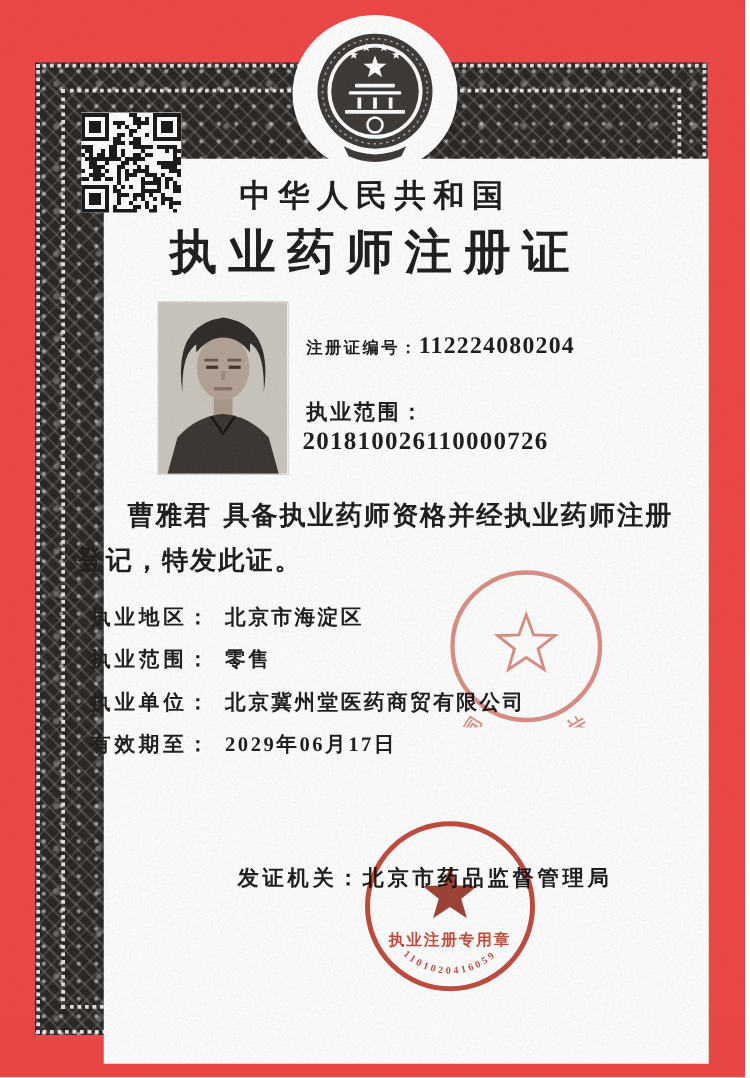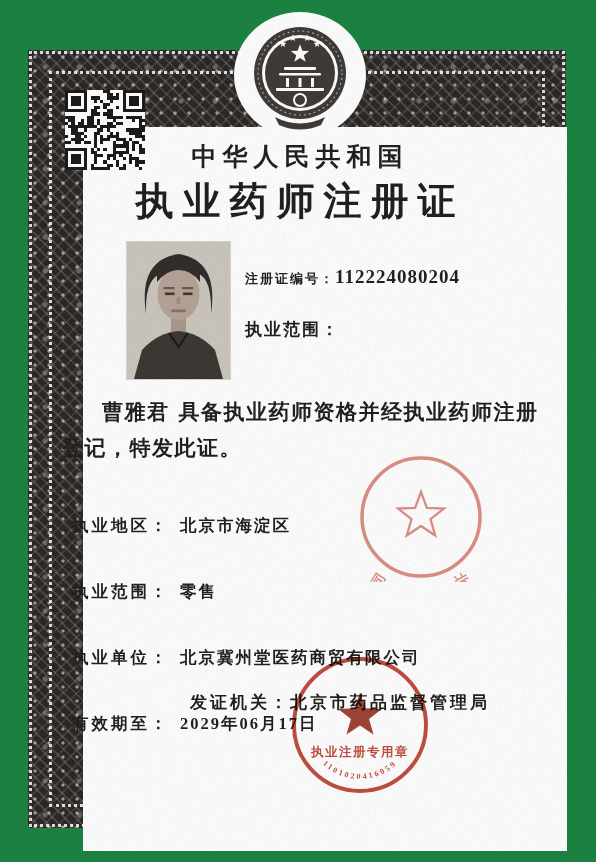--- a/index.html
+++ b/index.html
@@ -1,17 +1,17 @@
 <!DOCTYPE html>
 <html><head>
 <meta charset="utf-8">
 <style>
   html,body{margin:0;padding:0;background:#fff;}
   .page{
-    position:relative;width:596px;height:862px;background:#15803d;overflow:hidden;
+    position:relative;width:596px;height:862px;background:#ef4444;overflow:hidden;
     font-family:"Liberation Serif","DejaVu Serif",serif;color:#1c1a18;
   }
   
   .frame{
     position:absolute;left:28px;top:50px;width:538px;height:778px;box-sizing:border-box;
     background-color:#26221f;
     background-image:
       radial-gradient(circle, rgba(255,255,255,.55) 1px, transparent 2.2px),
       radial-gradient(circle, rgba(255,255,255,.30) 1.5px, transparent 3.5px),
       repeating-linear-gradient(45deg, rgba(255,255,255,.14) 0 2px, transparent 2px 8px),
@@ -38,21 +38,21 @@
   .regno-line .lbl{font-size:13px;letter-spacing:2px;}
   .regno-line .val{font-size:19px;letter-spacing:1px;}
   .qualno-label{position:absolute;left:245px;top:318px;font-size:17px;font-weight:bold;letter-spacing:2px;}
   .qualno-value{position:absolute;left:242px;top:342px;font-size:20px;font-weight:bold;letter-spacing:1px;}
   
   .statement{position:absolute;left:62px;top:394px;width:482px;margin:0;
     font-size:21px;font-weight:bold;line-height:36px;letter-spacing:1.5px;text-indent:40px;}
   .statement .name{margin-right:9px;}
   
   .fields{position:absolute;left:72px;top:483px;width:470px;}
-  .field-row{display:flex;align-items:baseline;height:34px;font-weight:bold;margin-top:32px;}
+  .field-row{display:flex;align-items:baseline;height:34px;font-weight:bold;}
   .field-row .flabel{width:102px;font-size:16.5px;letter-spacing:3px;flex:none;}
   .field-row .fvalue{margin-left:6px;font-size:16.5px;letter-spacing:2px;}
   
   .issuer-line{position:absolute;left:190px;top:691px;font-size:17px;font-weight:bold;letter-spacing:3px;}
   .regdate-line{position:absolute;left:196px;top:739px;font-size:17px;font-weight:bold;letter-spacing:2px;}
   
   .seal{position:absolute;mix-blend-mode:multiply;pointer-events:none;}
   .seal-company{left:356px;top:452px;width:130px;height:130px;opacity:.6;}
   .seal-authority{left:288px;top:653px;width:144px;height:144px;opacity:.88;}
   .seal text{font-family:"Liberation Serif","DejaVu Serif",serif;font-weight:bold;}
@@ -338,20 +338,21 @@
     <rect x="49.8" y="55" width="3.4" height="7" fill="#9b8a7c"></rect>
     <rect x="44" y="67.5" width="15" height="2.8" rx="1.4" fill="#8a6f63"></rect>
     <path d="M7,137 L15,108 Q30,91 51.5,89 Q73,91 88,108 L96,137 Z" fill="#38332e"></path>
     <path d="M42,91 L51.5,105 L61,91" fill="none" stroke="#15120f" stroke-width="2"></path>
   </svg>
 
   <div class="regno-line">
     <span class="lbl">注册证编号：</span><span class="val">112224080204</span>
   </div>
   <div class="qualno-label">执业范围：</div>
+  <div class="qualno-value">201810026110000726</div>
 
   <p class="statement">
     <span class="name">曹雅君</span><span>具备执业药师资格并经执业药师注册登记，特发此证。</span>
   </p>
 
   <div class="fields">
     <div class="field-row">
       <span class="flabel">执业地区：</span>
       <span class="fvalue">北京市海淀区</span>
     </div>

